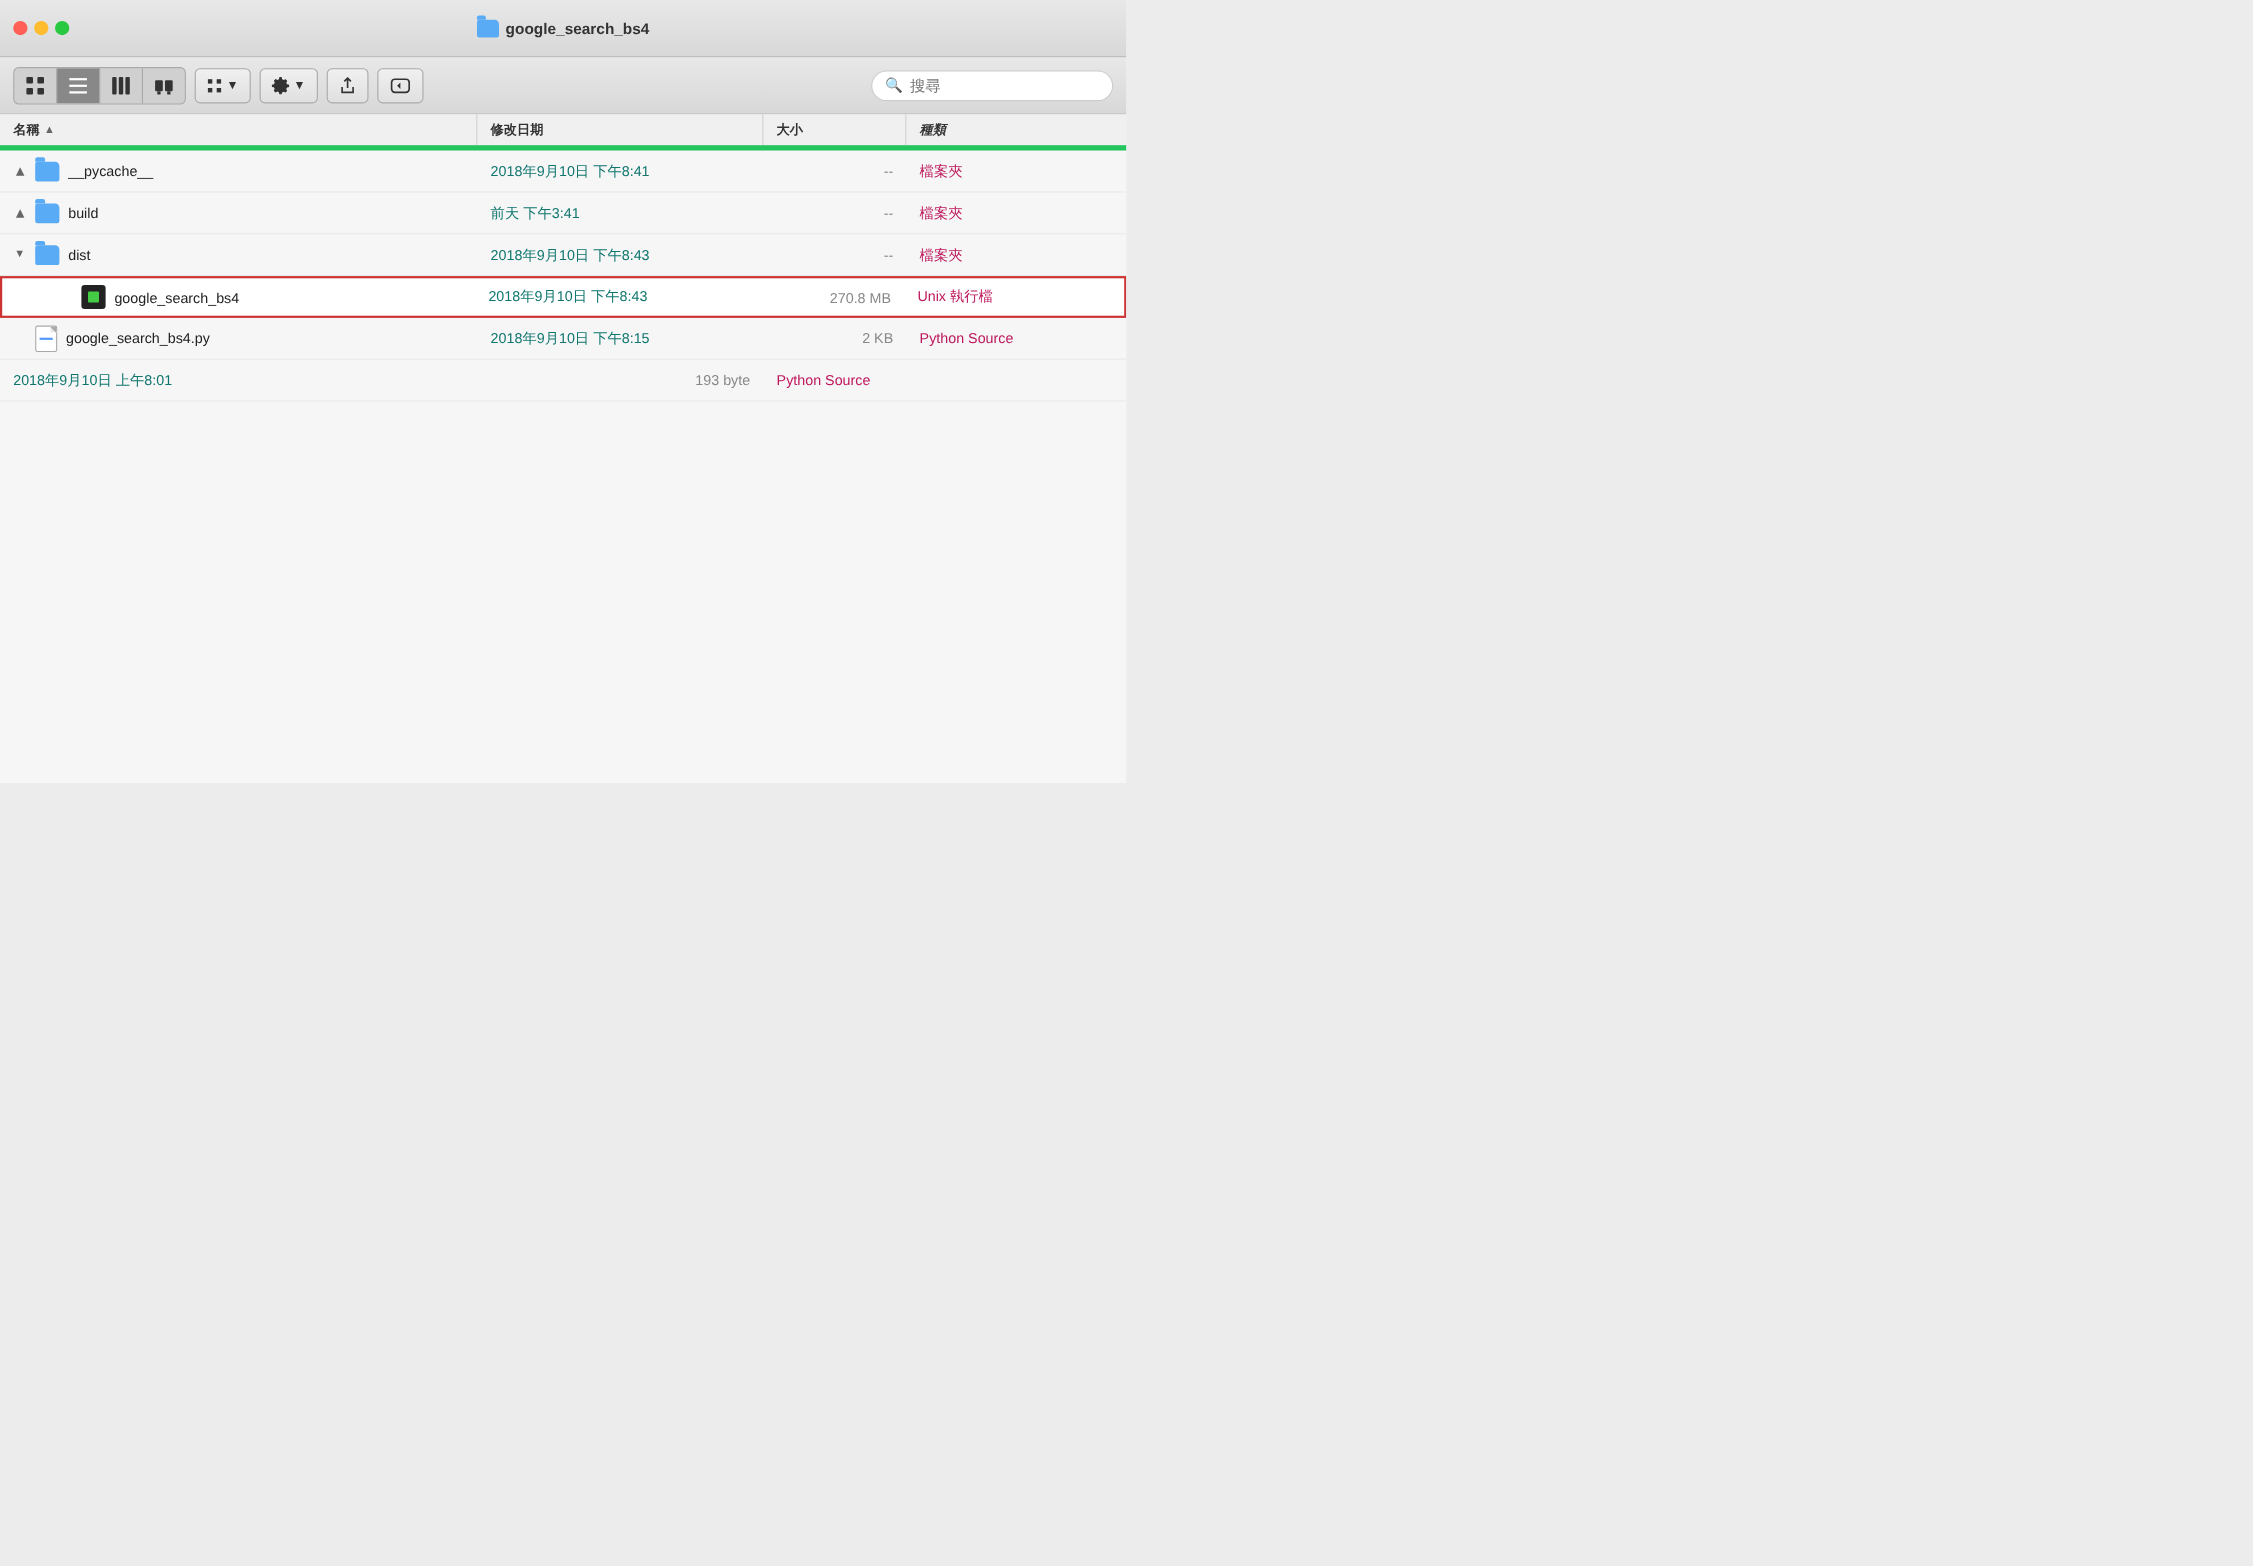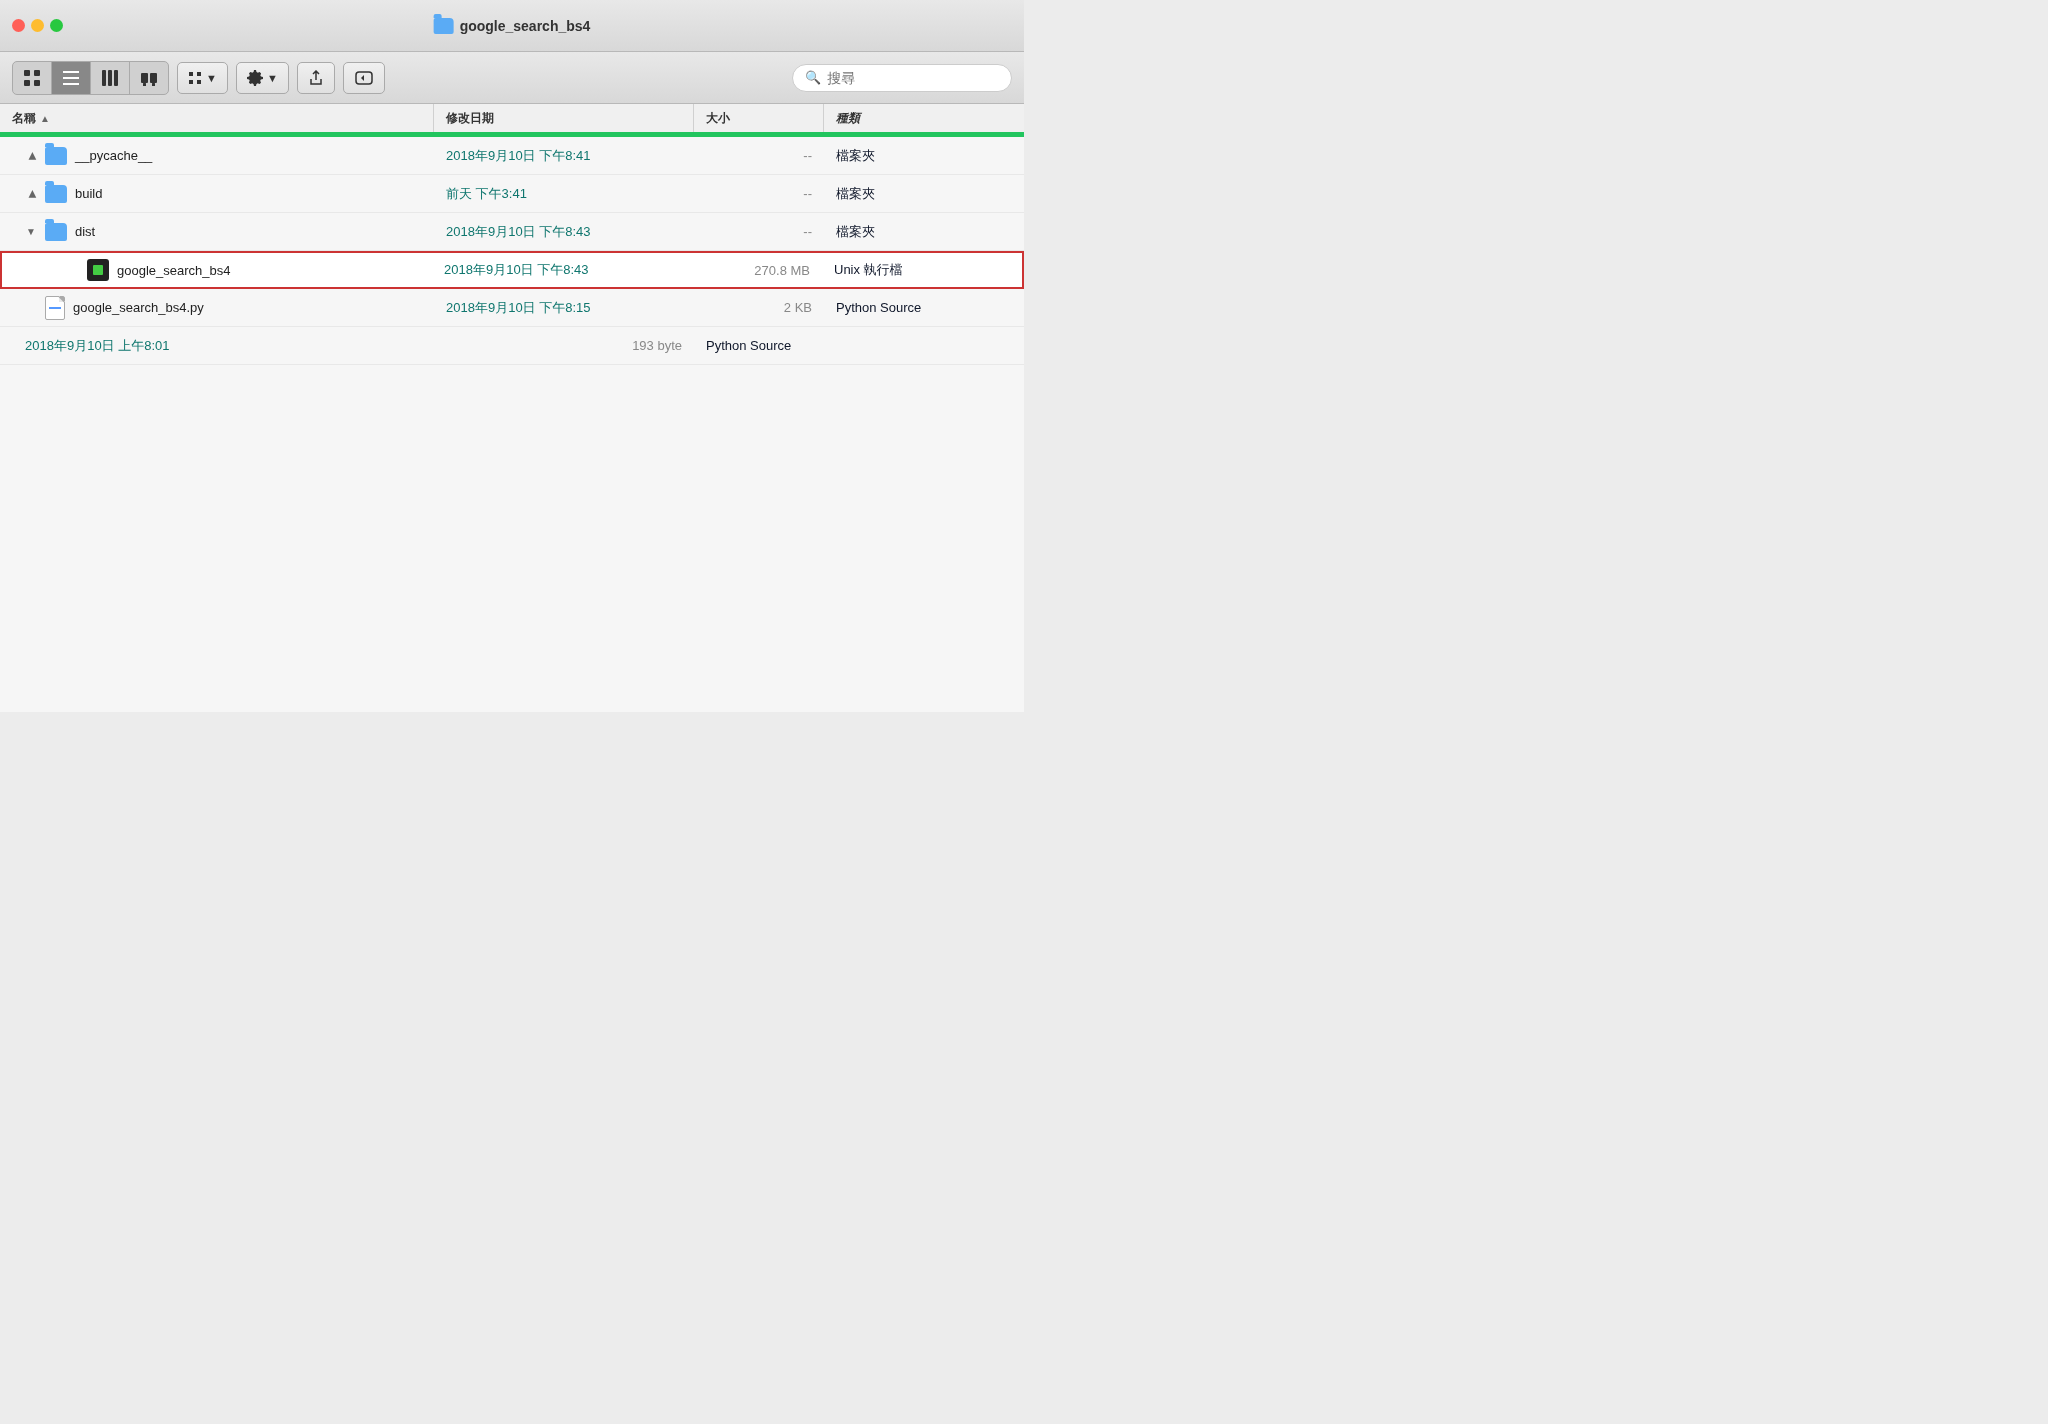--- a/index.html
+++ b/index.html
@@ -188,21 +188,20 @@
       color: #666;
     }
 
     
     .file-row {
       display: grid;
       grid-template-columns: 1fr 260px 130px 200px;
       border-bottom: 1px solid #e8e8e8;
       height: 38px;
       align-items: center;
-      padding-left: 13px;
     }
 
     .file-cell {
       padding: 0 12px;
       font-size: 13px;
       color: #222;
       display: flex;
       align-items: center;
       gap: 8px;
       overflow: hidden;
@@ -217,21 +216,21 @@
       text-align: right;
     }
 
     .file-cell.size-cell {
       color: #888;
       font-size: 13px;
       justify-content: flex-end;
     }
 
     .file-cell.type-cell {
-      color: #0f172a;
+      color: #be185d;
       font-size: 13px;
     }
 
     
     .folder-icon {
       width: 22px;
       height: 18px;
       background: #5AABF5;
       border-radius: 2px 4px 2px 2px;
       position: relative;

